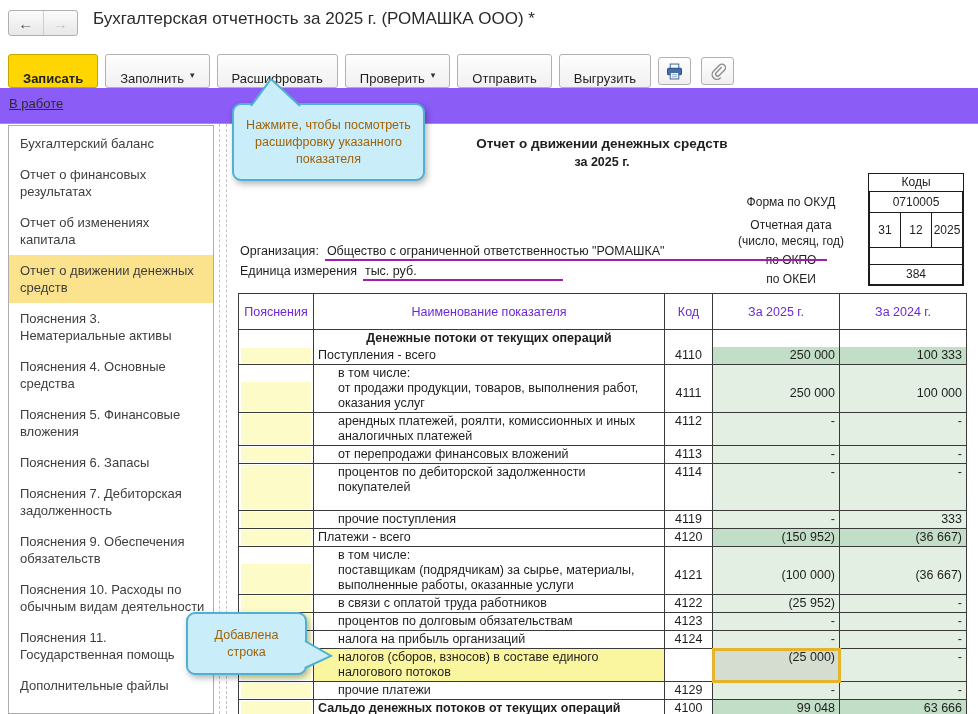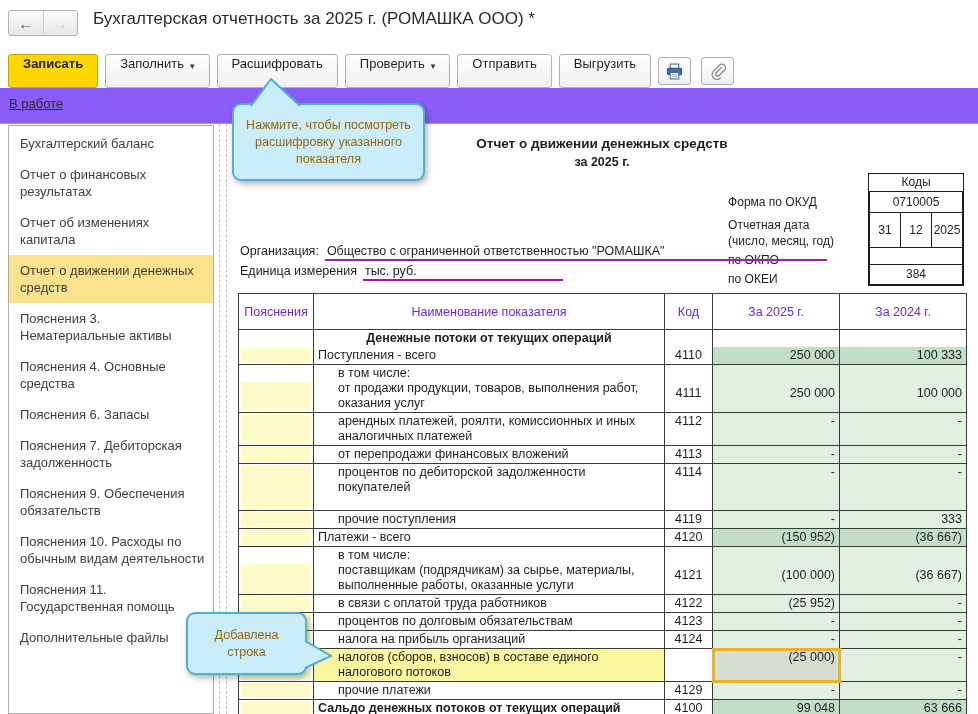--- a/index.html
+++ b/index.html
@@ -8,21 +8,21 @@
     font-family:"Liberation Sans","DejaVu Sans",sans-serif;color:#222;
   }
   
   .navgroup{position:absolute;left:8px;top:10px;width:70px;height:26px;display:flex;
     border:1px solid #b0b0b0;border-radius:3px;background:linear-gradient(#fbfbfb,#e7e7e7);box-sizing:border-box}
   .navbtn{flex:1;display:flex;align-items:center;justify-content:center;font-size:15px;color:#4d4d4d;cursor:pointer}
   .navbtn.disabled{color:#c4c4c4;border-left:1px solid #cecece}
   .apptitle{position:absolute;left:93px;top:9px;font-size:17px;color:#2b2b2b;white-space:nowrap}
   
   .toolbar{position:absolute;left:8px;top:54px;display:flex;gap:7px;align-items:center}
-  .tbtn{height:28px;padding:16px 14px;display:inline-flex;align-items:flex-end;gap:6px;box-sizing:border-box;
+  .tbtn{height:28px;padding:16px 14px;display:inline-flex;align-items:flex-start;gap:6px;box-sizing:border-box;
     background:linear-gradient(#fefefe,#f0f0f0);border:1px solid #b1b1b1;border-radius:3px;
     font-size:13px;color:#1f1f1f;cursor:pointer;white-space:nowrap}
   .tbtn.primary{background:var(--accent-button);border-color:var(--accent-button-border);font-weight:bold}
   .caret{font-size:9px;color:#333;line-height:1}
   .iconbtn{width:33px;height:28px;display:inline-flex;align-items:center;justify-content:center;box-sizing:border-box;
     background:linear-gradient(#fefefe,#f0f0f0);border:1px solid #b1b1b1;border-radius:3px;cursor:pointer}
   .iconbtn + .iconbtn{margin-left:3px}
   
   .strip{position:absolute;top:88px;left:0;right:0;height:35px;background:#8b5cf6;border-bottom:1px solid #9d9d9d}
   .status-link{position:absolute;left:9px;top:8px;font-size:13px;color:#2c2c2c;text-decoration:underline;cursor:pointer}
@@ -40,21 +40,21 @@
   .r-sub{position:absolute;top:31px;left:0;right:0;text-align:center;font-weight:bold;font-size:12.5px}
   .codes{position:absolute;top:49px;right:2px;width:96px;text-align:center}
   .codes-hdr{height:17px;line-height:17px;border:1px solid #1c1c1c}
   .codes-body{border:2px solid #1c1c1c;border-top:none;margin-top:0}
   .cb-row1{height:20px;line-height:20px;border-bottom:1px solid #1c1c1c}
   .cb-row2{height:34px;display:flex;border-bottom:1px solid #1c1c1c}
   .cb-row2 > div{flex:1;line-height:34px}
   .cb-row2 > div + div{border-left:1px solid #1c1c1c}
   .cb-row3{height:16px;border-bottom:1px solid #1c1c1c}
   .cb-row4{height:19px;line-height:19px}
-  .codes-labels{position:absolute;top:49px;right:132px;text-align:left;line-height:16px;white-space:nowrap}
+  .codes-labels{position:absolute;top:49px;right:122px;text-align:center;line-height:16px;white-space:nowrap}
   .cl-1{margin-top:21px}.cl-2{margin-top:7px}.cl-4{margin-top:3px}.cl-5{margin-top:3px}
   .org-line{position:absolute;left:2px;top:120px;font-size:12.5px;white-space:nowrap}
   .unit-line{position:absolute;left:2px;top:140px;font-size:12.5px;white-space:nowrap}
   .uvalue{display:inline-block;border-bottom:2px solid #a21caf;margin-left:6px;padding:0 2px 1px 2px}
   .org-line .uvalue{min-width:498px}
   .unit-line .uvalue{min-width:196px}
   
   table.rep{border-collapse:collapse;table-layout:fixed;width:728px;background:#fff}
   .rep th,.rep td{border:1px solid var(--table-border);font-size:12.5px;box-sizing:border-box}
   .rep th{height:36px;font-weight:normal;text-align:center;vertical-align:middle;color:#6d28d9}
@@ -141,20 +141,21 @@
 </div>
 
 <div class="main">
   <div class="sidebar" id="sidebar-list">
       <div class="sb-item"><span data-role="lbl">Бухгалтерский баланс</span></div>
       <div class="sb-item"><span data-role="lbl">Отчет о финансовых результатах</span></div>
       <div class="sb-item"><span data-role="lbl">Отчет об изменениях капитала</span></div>
       <div class="sb-item selected"><span data-role="lbl">Отчет о движении денежных средств</span></div>
       <div class="sb-item"><span data-role="lbl">Пояснения 3. Нематериальные активы</span></div>
       <div class="sb-item"><span data-role="lbl">Пояснения 4. Основные средства</span></div>
+      <div class="sb-item"><span data-role="lbl">Пояснения 5. Финансовые вложения</span></div>
       <div class="sb-item"><span data-role="lbl">Пояснения 6. Запасы</span></div>
       <div class="sb-item"><span data-role="lbl">Пояснения 7. Дебиторская задолженность</span></div>
       <div class="sb-item"><span data-role="lbl">Пояснения 9. Обеспечения обязательств</span></div>
       <div class="sb-item"><span data-role="lbl">Пояснения 10. Расходы по обычным видам деятельности</span></div>
       <div class="sb-item"><span data-role="lbl">Пояснения 11. Государственная помощь</span></div>
       <div class="sb-item"><span data-role="lbl">Дополнительные файлы</span></div>
     </div>
   <div class="splitter"></div>
 
   <div class="form">

